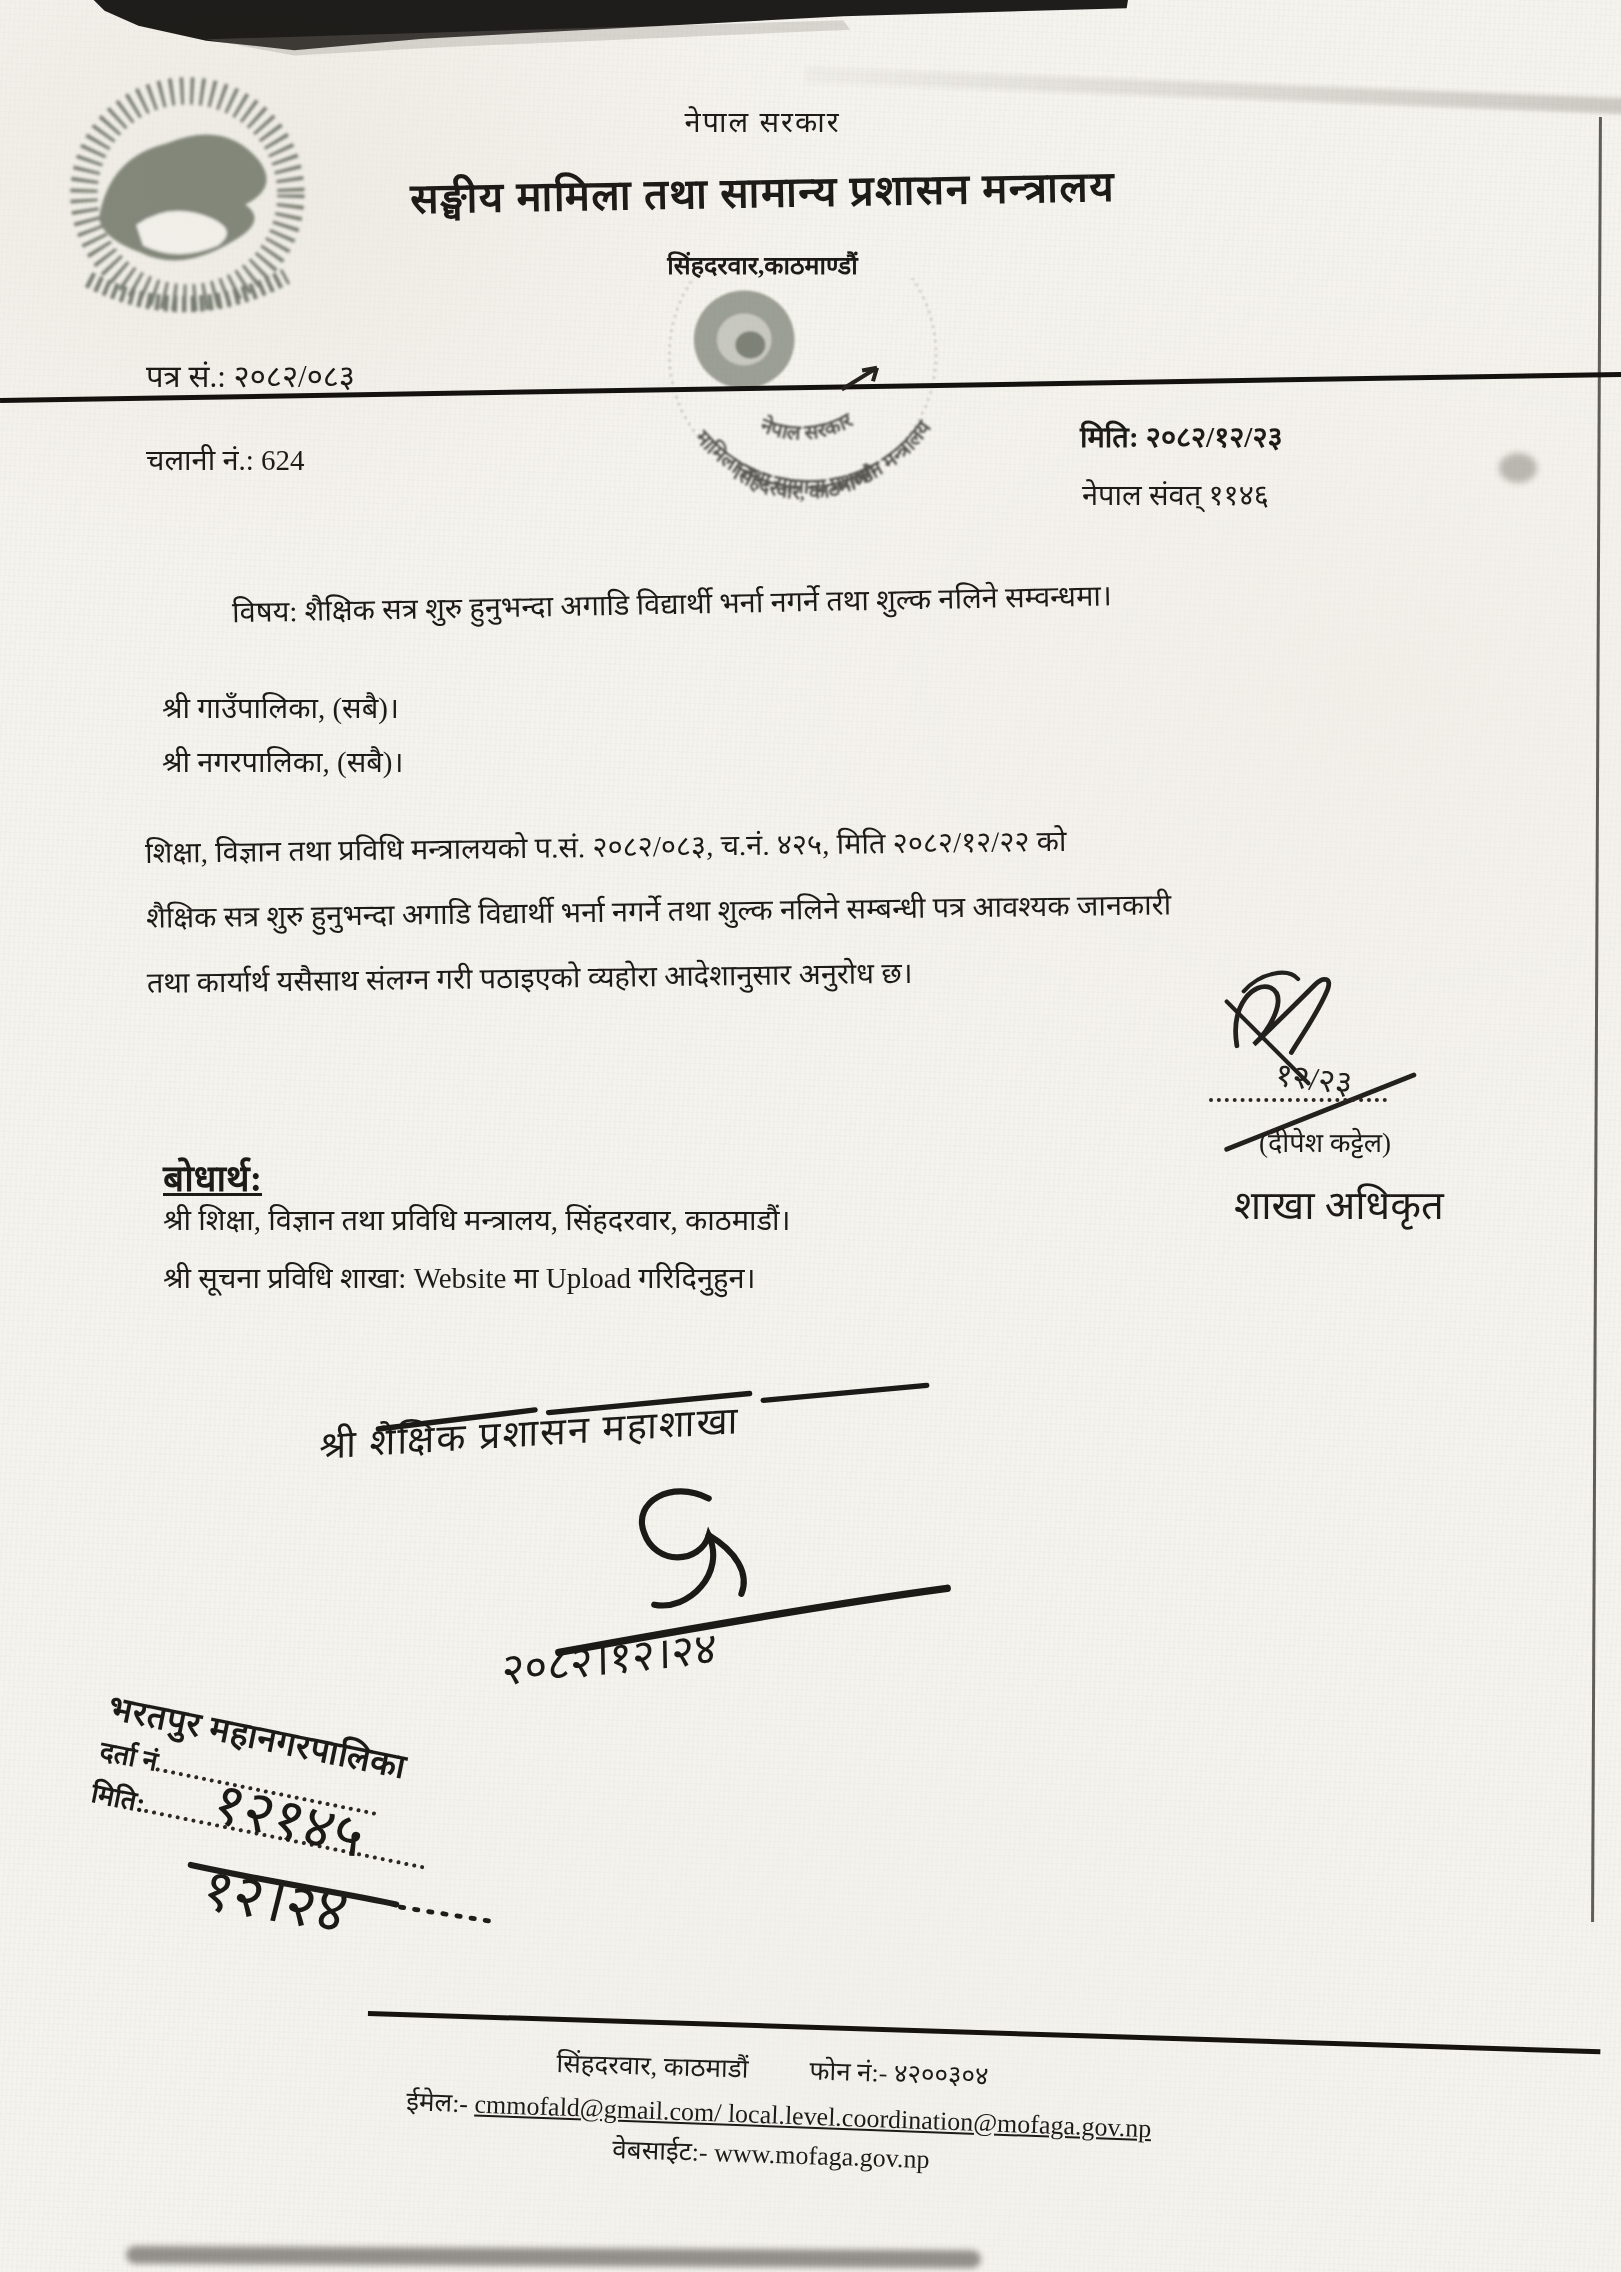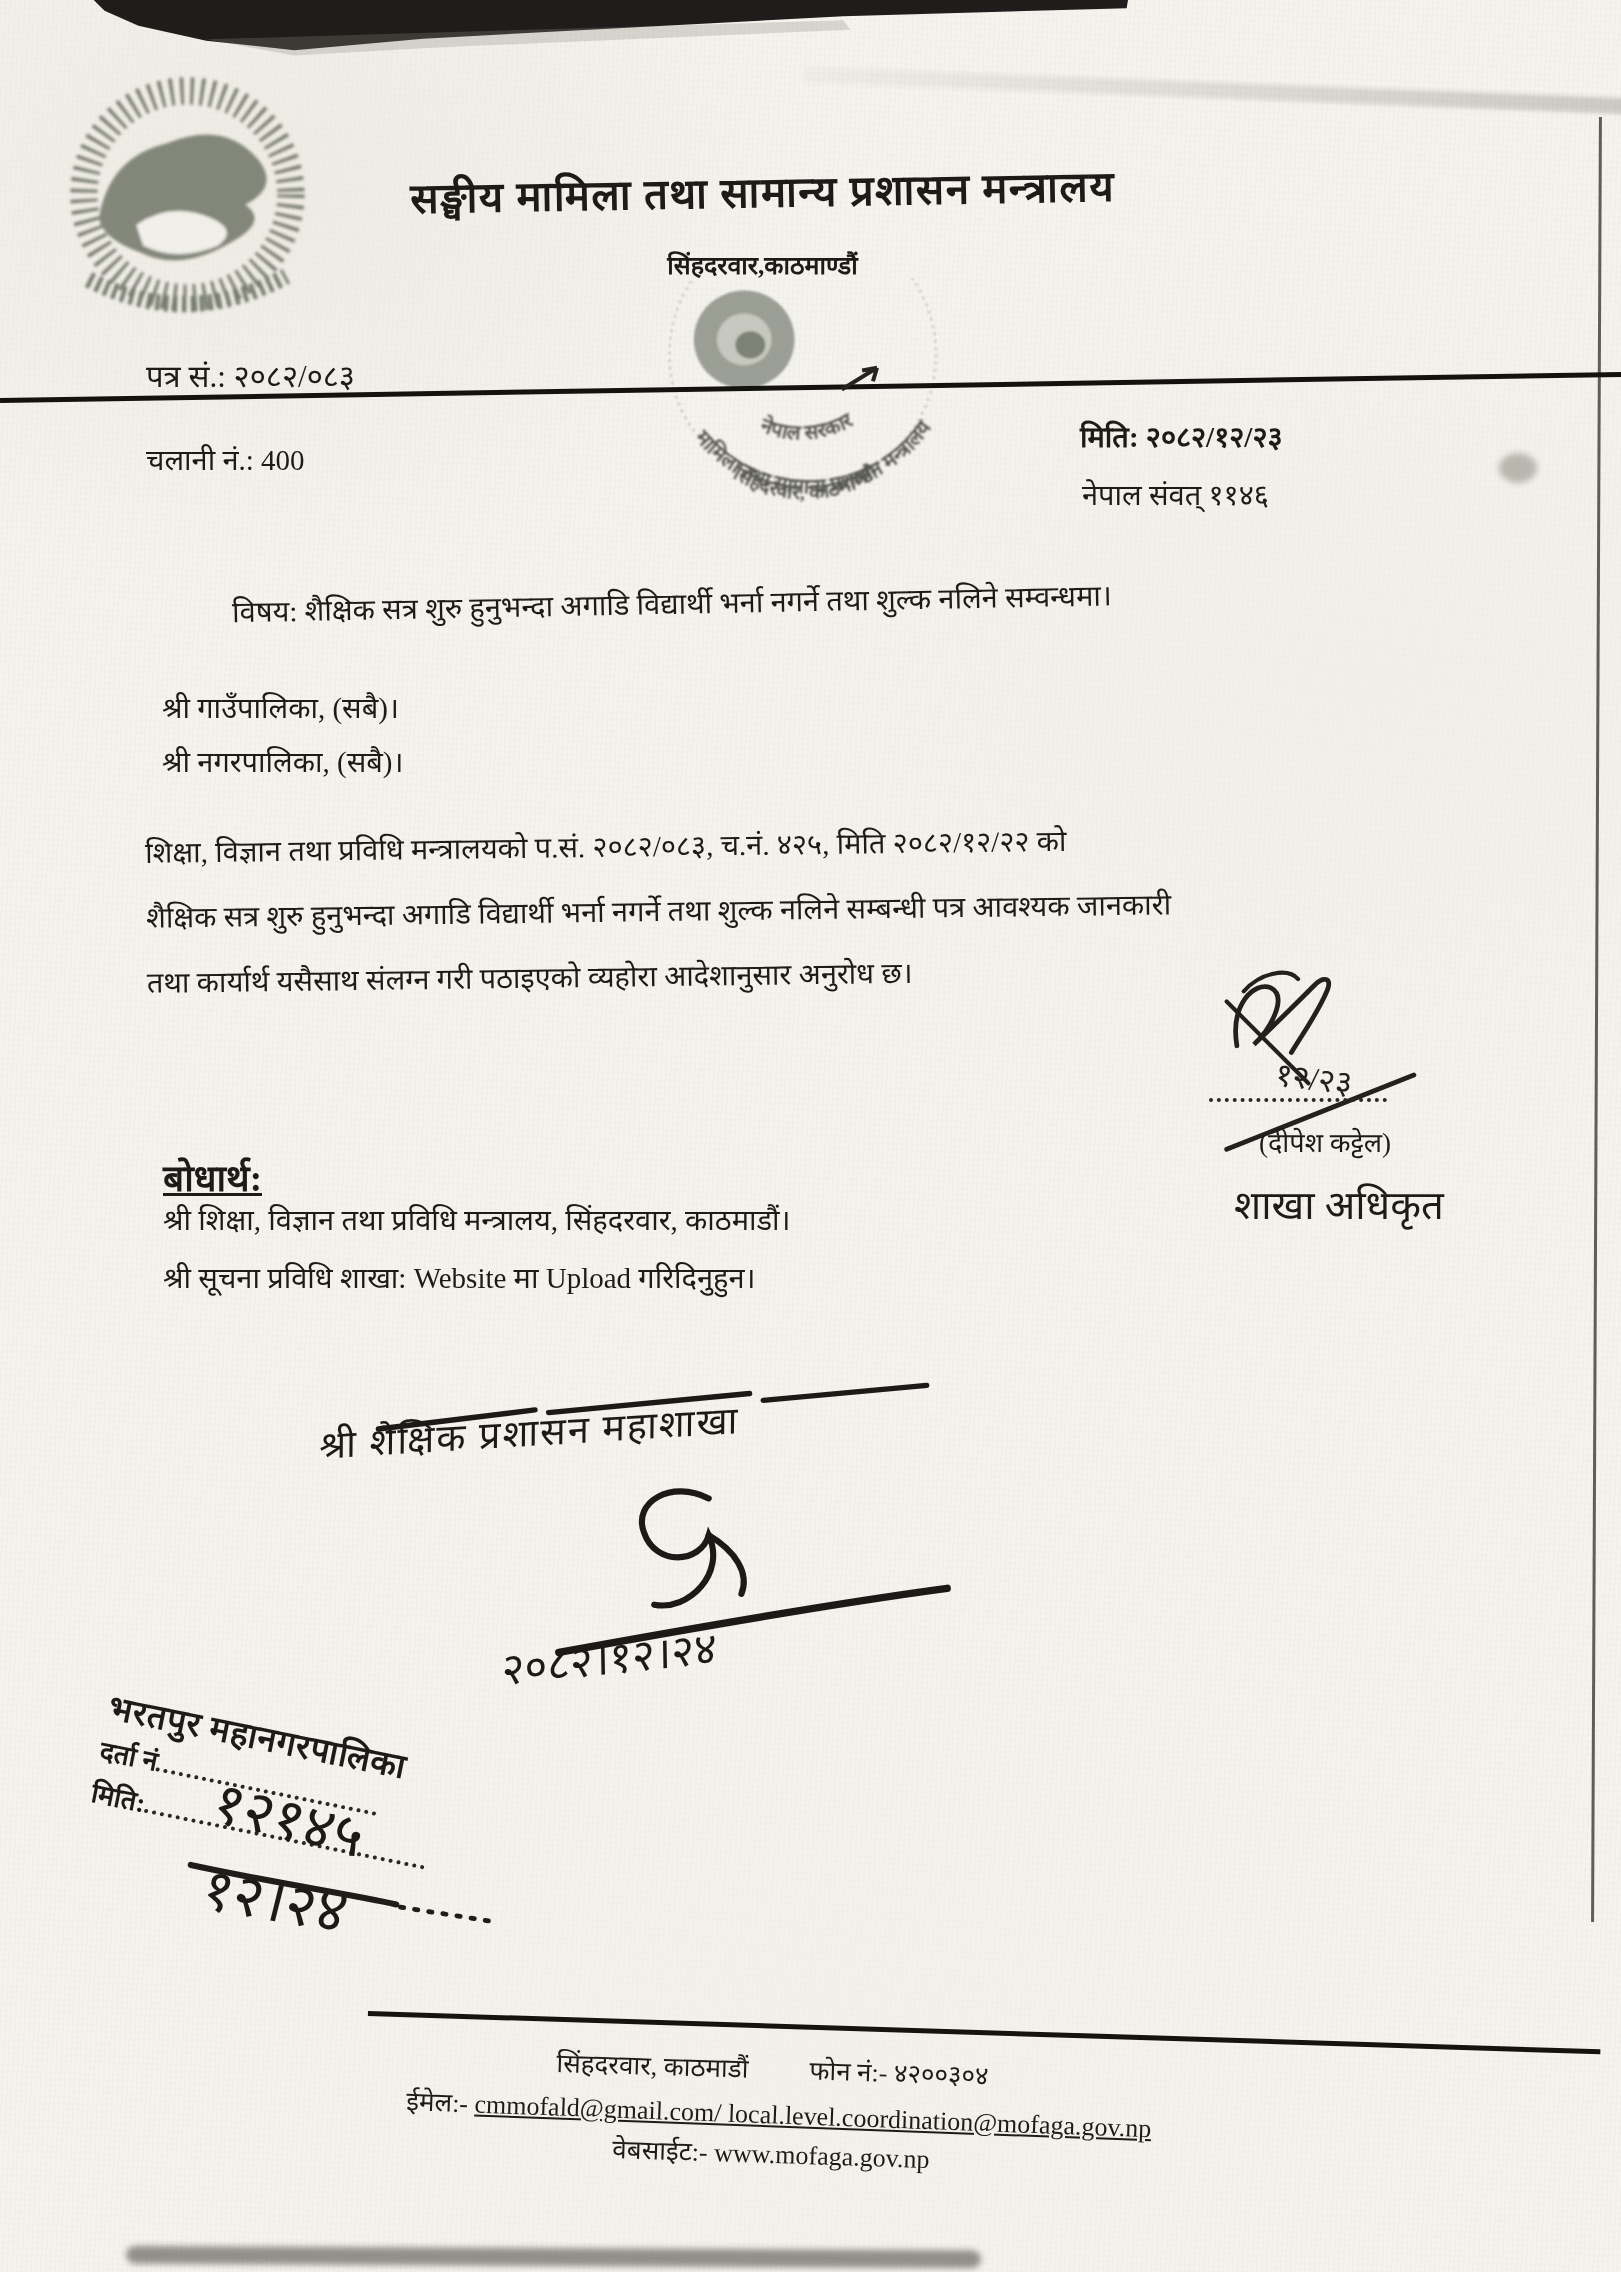--- a/index.html
+++ b/index.html
@@ -45,20 +45,21 @@
         </filter>
       </defs>
     <g opacity="0.82" filter="url(#embblur)">
       <circle cx="225" cy="215" r="152" fill="none" stroke="#5f6557" stroke-width="40" stroke-dasharray="5 10"></circle>
       <path d="M95,250 Q110,160 195,140 Q280,105 330,165 Q360,205 310,230 Q345,255 290,285 Q215,330 155,300 Q100,280 95,250 Z" fill="#6c7263"></path>
       <path d="M150,260 Q200,225 260,250 Q300,268 270,290 Q210,315 160,290 Z" fill="#f2f0ea"></path>
       <path d="M80,340 Q225,415 370,335" fill="none" stroke="#596052" stroke-width="24" stroke-dasharray="6 7"></path>
     </g>
   </svg>
 
+  <div class="abs ctr" style="left:238px;top:101px;width:1049px;font-size:29px;letter-spacing:2px;">नेपाल सरकार</div>
   <div class="abs ctr" style="left:204px;top:162px;width:1117px;font-size:42px;font-weight:bold;
        letter-spacing:1.4px;transform:rotate(-1deg);">सङ्घीय मामिला तथा सामान्य प्रशासन मन्त्रालय</div>
   <div class="abs ctr" style="left:238px;top:247px;width:1049px;font-size:25px;font-weight:bold;">सिंहदरवार,काठमाण्डौं</div>
 
   <svg class="abs" style="left:634px;top:278px" width="381" height="225" viewBox="930 408 560 330">
     <defs>
       <path id="sealArc1" d="M1068,600 A150,150 0 0,0 1295,585"></path>
       <path id="sealArc2" d="M1002,618 A215,215 0 0,0 1382,600"></path>
       <path id="sealArc3" d="M1042,672 A190,190 0 0,0 1322,670"></path>
       <filter id="sealblur">
@@ -84,21 +85,21 @@
 
   <div class="abs nowrap" style="left:146px;top:354px;font-size:31px;">पत्र सं.: २०८२/०८३</div>
 
   <div class="abs" style="left:0;top:398px;width:1635px;height:4.8px;background:#14120f;
        transform:rotate(-0.92deg);transform-origin:0 0;"></div>
 
   <svg class="abs" style="left:835px;top:354px" width="61" height="41" viewBox="0 0 90 60">
     <path d="M10,52 L62,20 M62,20 L40,24 M62,20 L56,40" stroke="#26231f" stroke-width="6" fill="none"></path>
   </svg>
 
-  <div class="abs nowrap" style="left:146px;top:439px;font-size:29px;">चलानी नं.: 400</div>
+  <div class="abs nowrap" style="left:146px;top:439px;font-size:29px;">चलानी नं.: 624</div>
   <div class="abs nowrap" style="left:1080px;top:416px;font-size:29px;font-weight:bold;">मिति: २०८२/१२/२३</div>
   <div class="abs nowrap" style="left:1082px;top:474px;font-size:29px;">नेपाल संवत् ११४६</div>
 
   <div class="abs" style="left:232px;top:580px;width:1172px;font-size:29px;transform:rotate(-1.1deg);">विषय: शैक्षिक सत्र शुरु हुनुभन्दा अगाडि विद्यार्थी भर्ना नगर्ने तथा शुल्क नलिने सम्वन्धमा।</div>
 
   <div class="abs nowrap" style="left:162px;top:687px;font-size:29px;">श्री गाउँपालिका, (सबै)।</div>
   <div class="abs nowrap" style="left:162px;top:741px;font-size:29px;">श्री नगरपालिका, (सबै)।</div>
 
   <div class="abs" style="left:146px;top:812px;width:1356px;font-size:29px;line-height:65px;
        transform:rotate(-0.75deg);">

